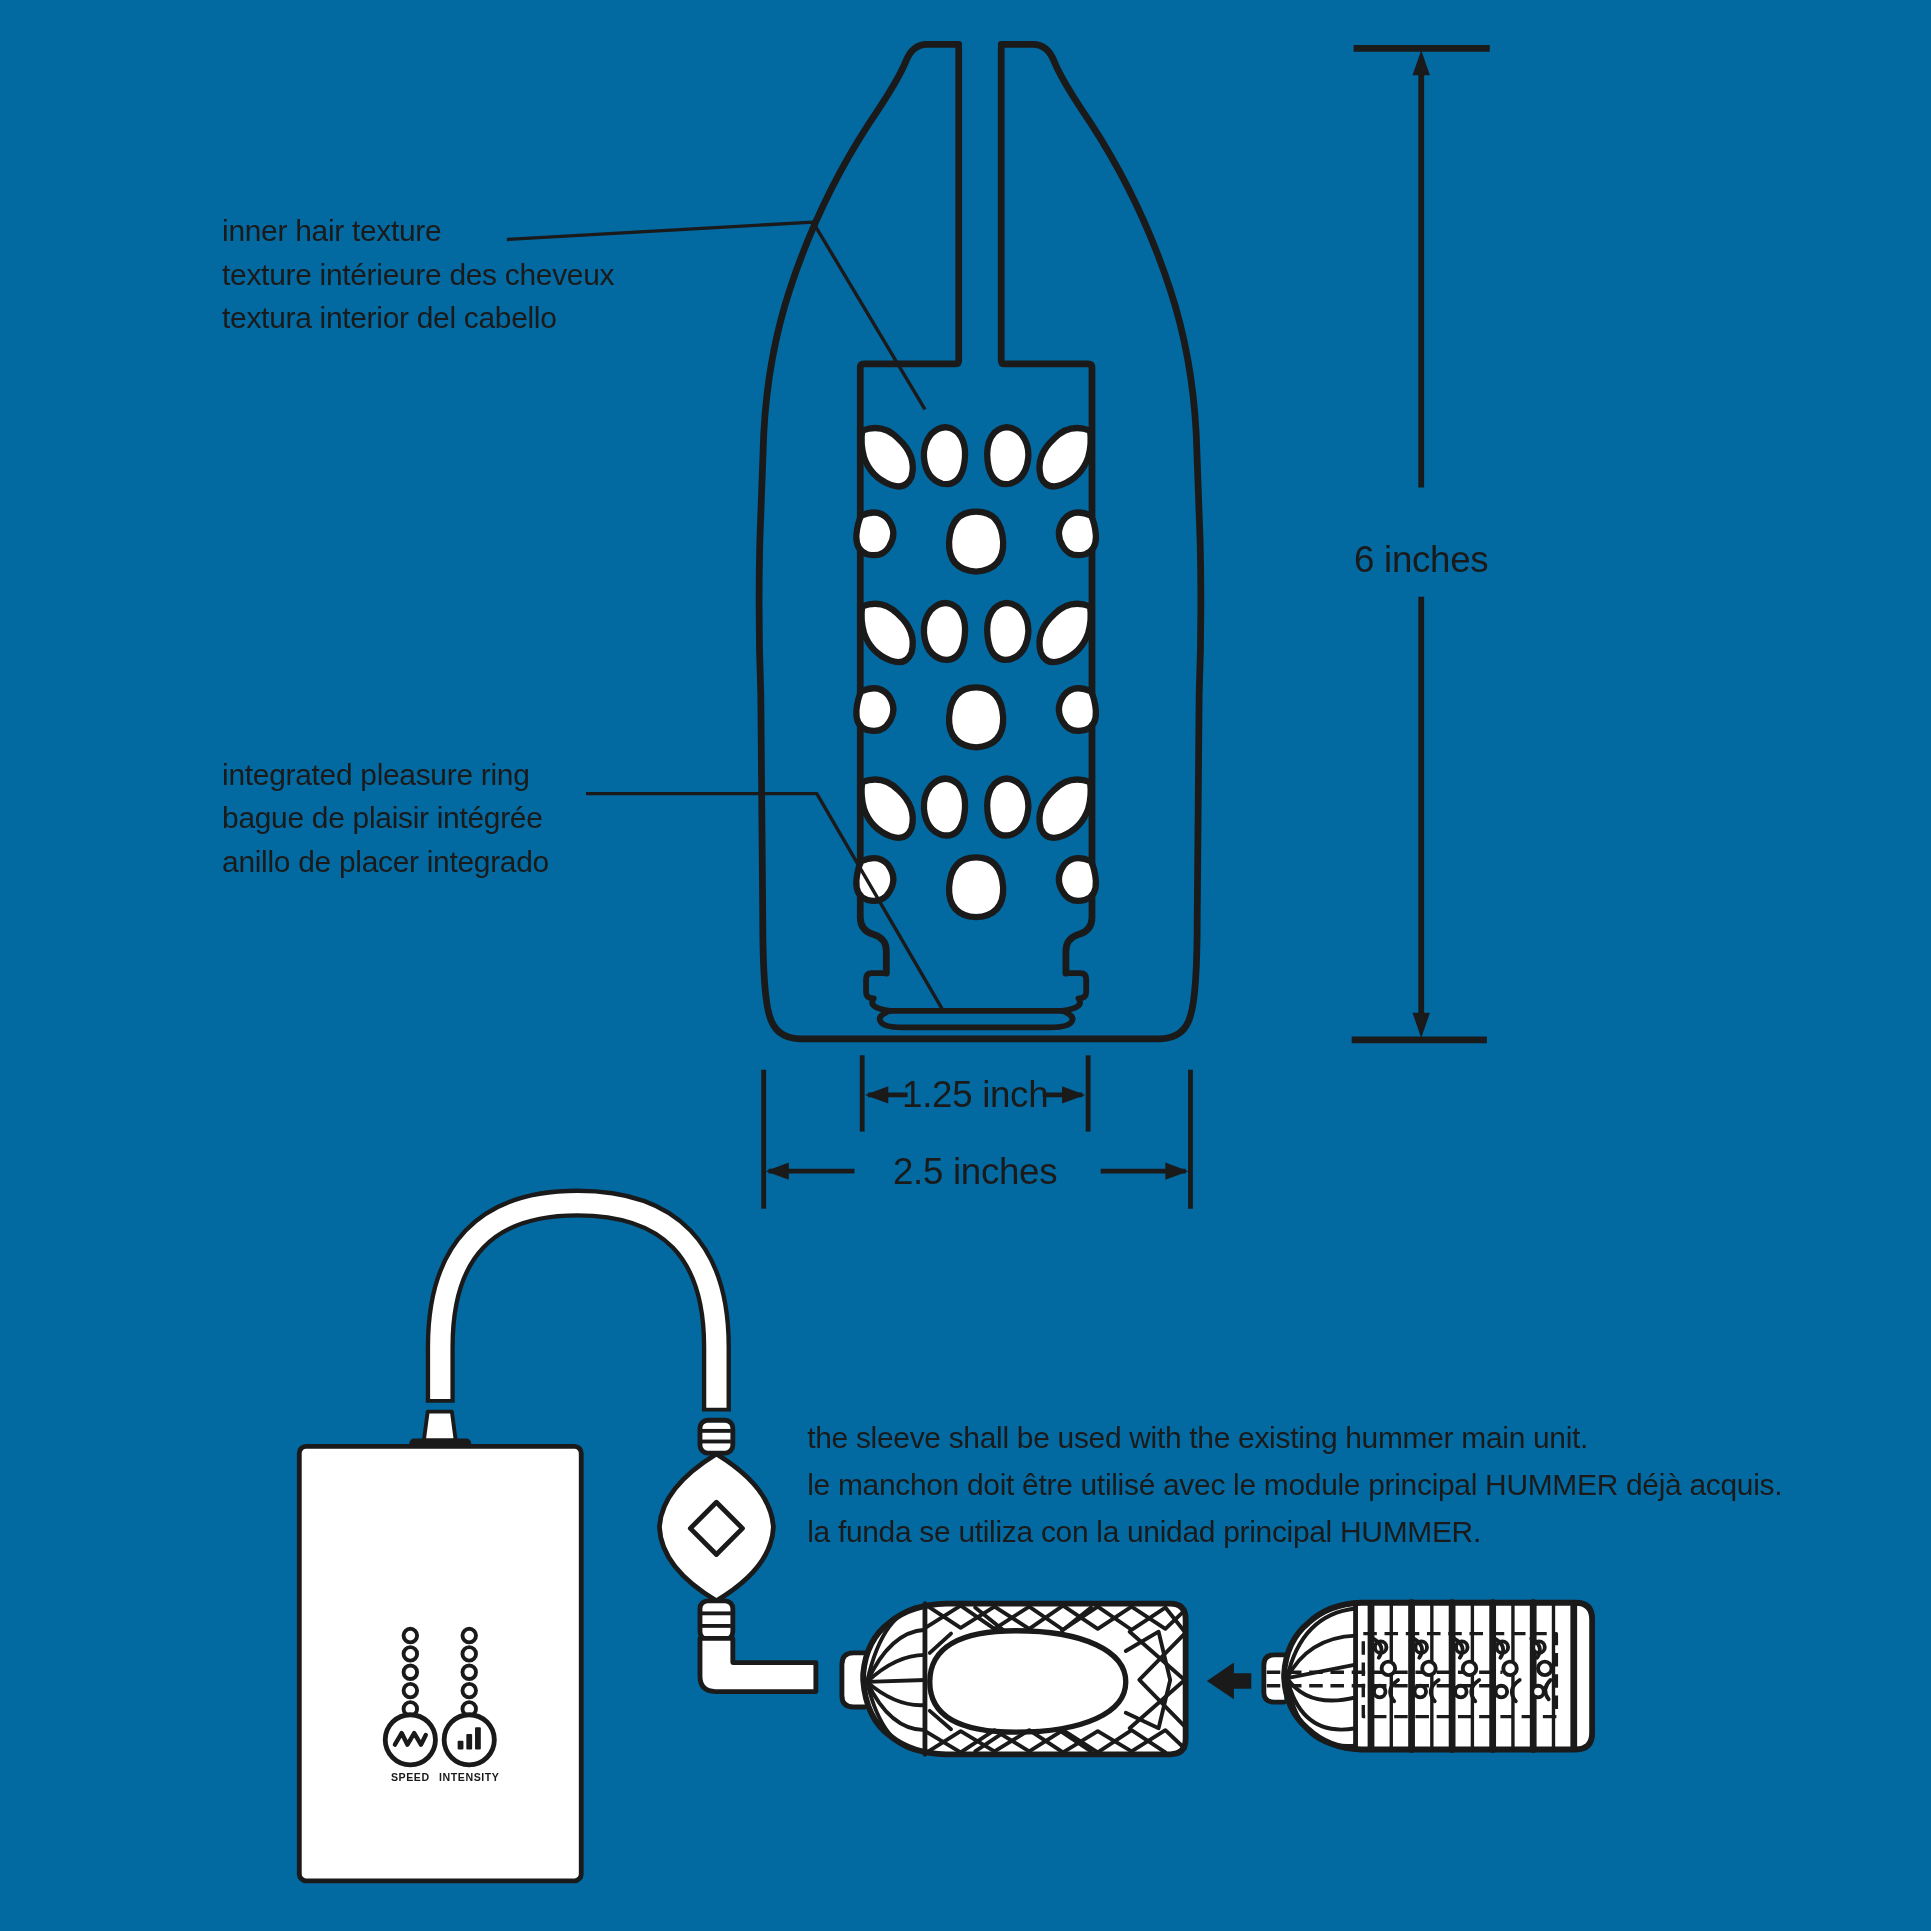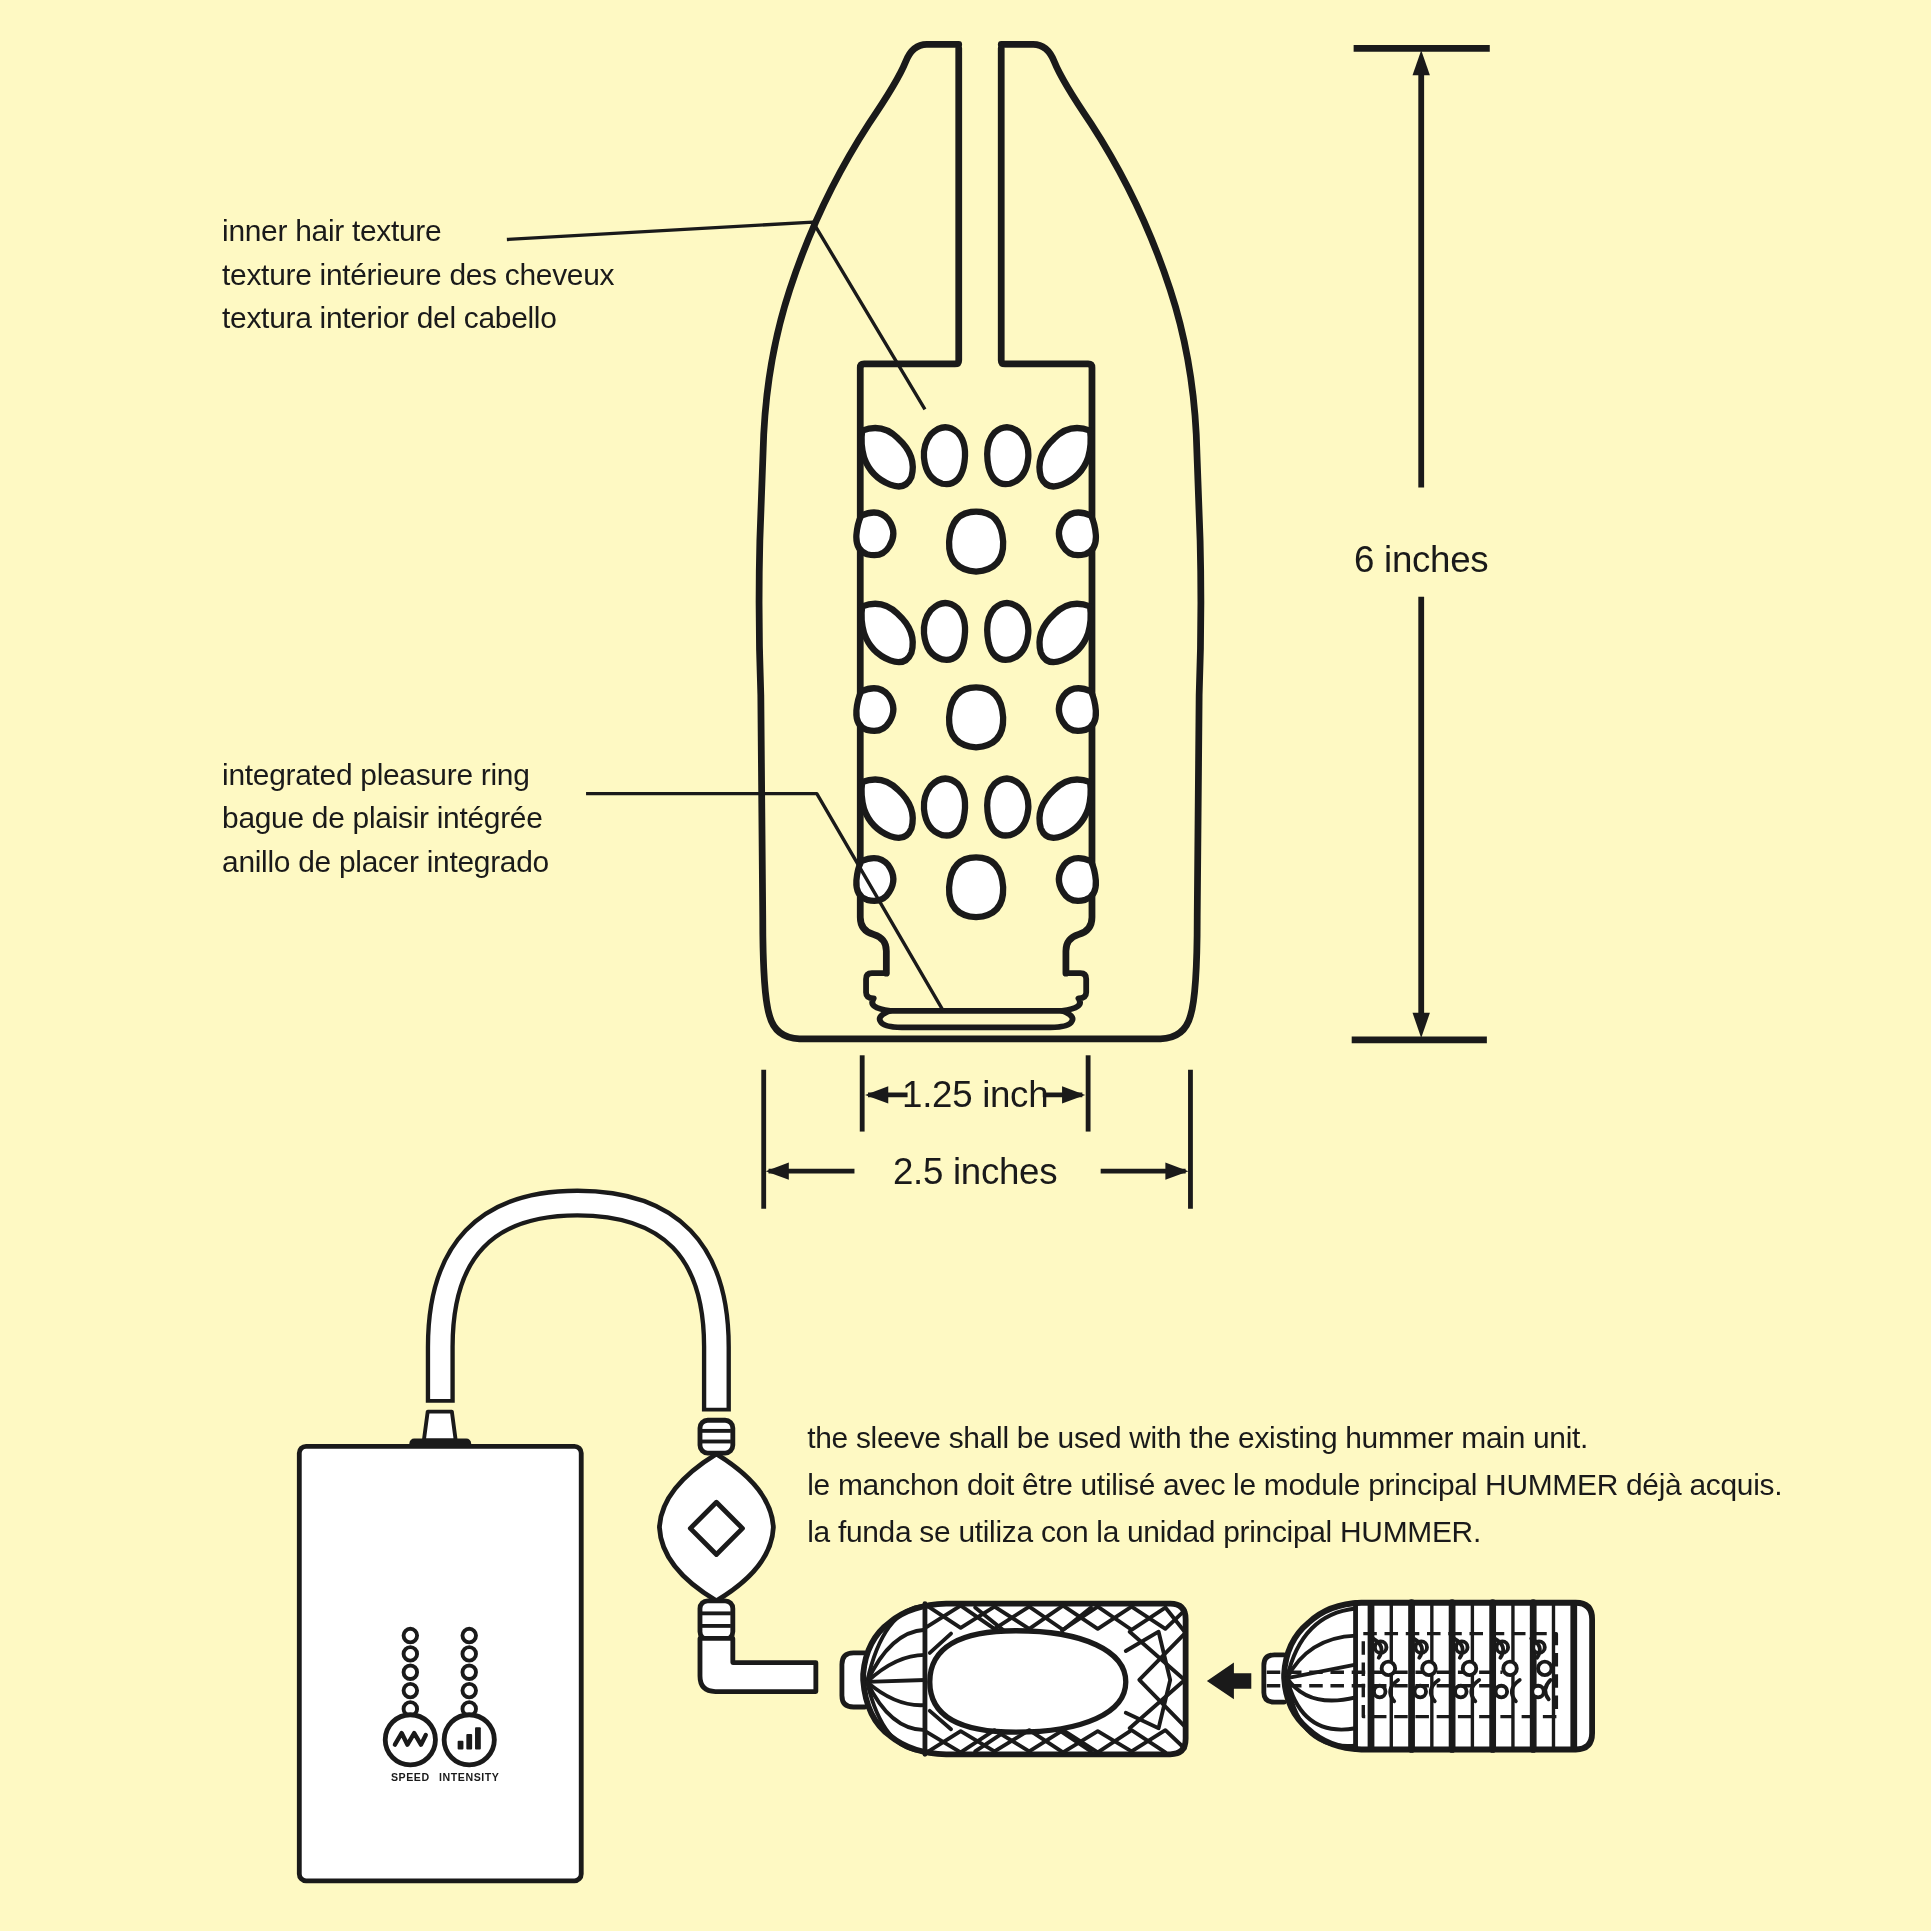--- a/index.html
+++ b/index.html
@@ -1,16 +1,16 @@
 <!DOCTYPE html>
 <html><head>
 <meta charset="utf-8">
 <style>
   html,body{margin:0;padding:0;background:#ffffff;}
-  .page{position:relative;width:1931px;height:1931px;background:#fef9c3;overflow:hidden;}
+  .page{position:relative;width:1931px;height:1931px;background:#0369a1;overflow:hidden;}
   svg{display:block;}
   text{fill:#1a1a1a;font-family:"Liberation Sans",sans-serif;letter-spacing:-0.3px;}
   .lbl{font-size:31px;}
   .dim{font-size:38px;}
   .note{font-size:31px;}
   .ctl{font-size:11px;font-weight:bold;letter-spacing:0.6px;}
 </style>
 </head>
 <body>
 

